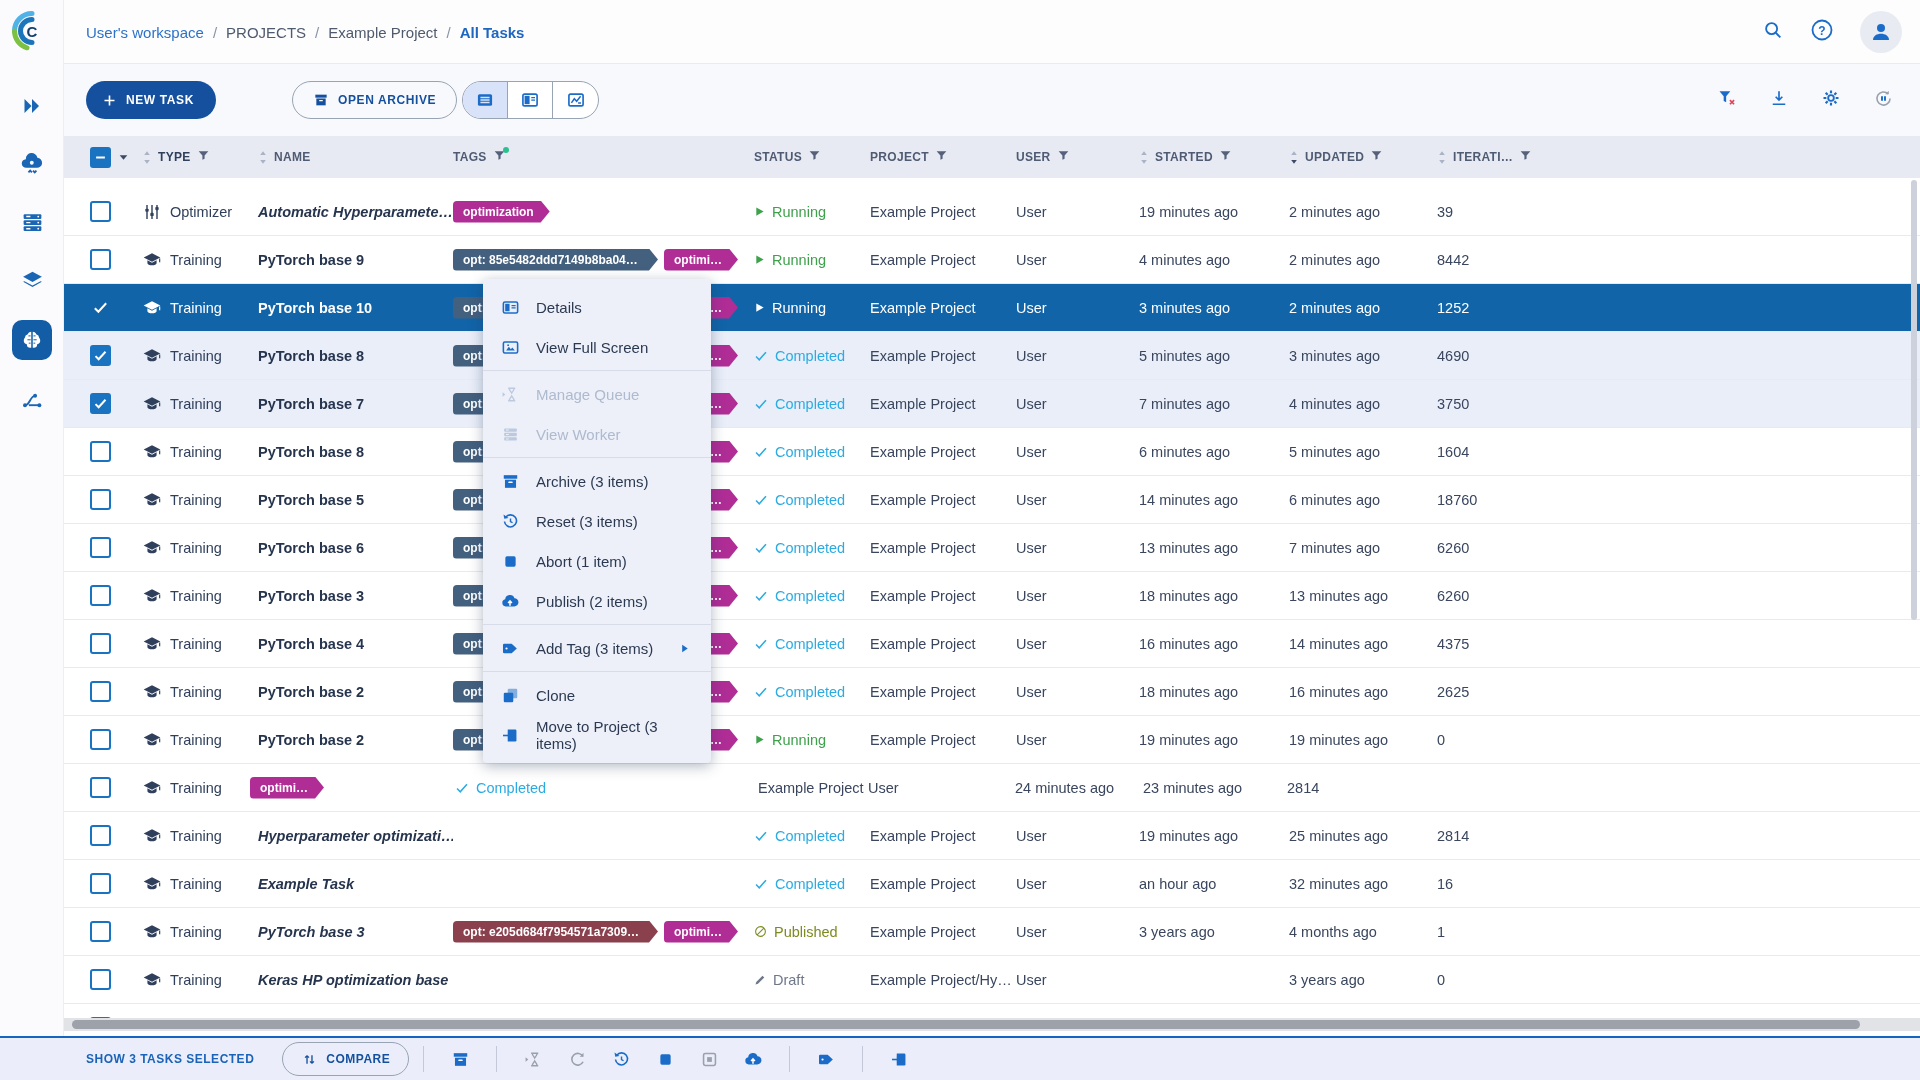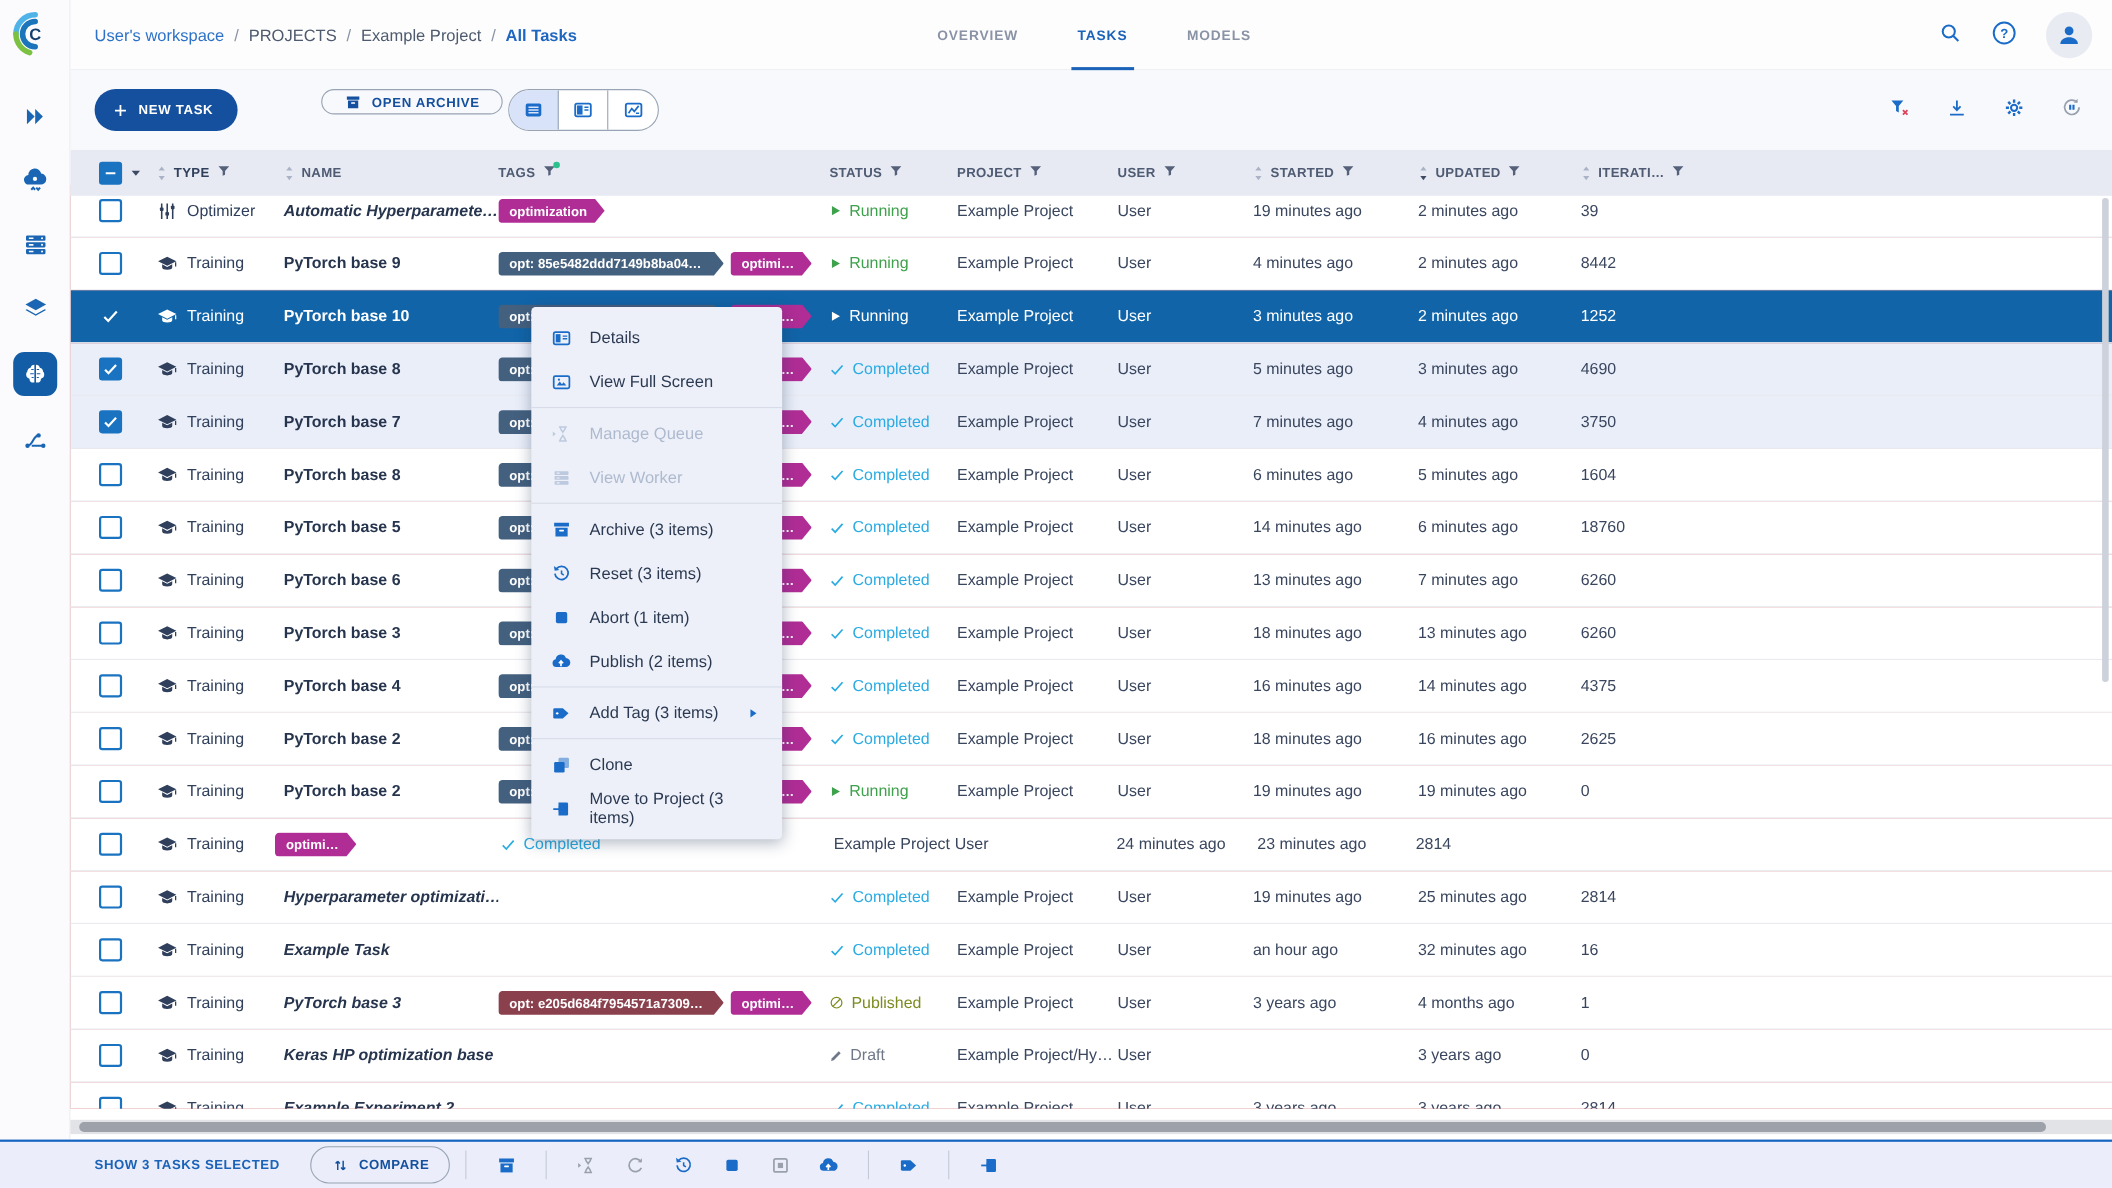--- a/index.html
+++ b/index.html
@@ -25,35 +25,35 @@
   .tab { height:64px; display:flex; align-items:center; font-size:12.5px; font-weight:bold; letter-spacing:.8px; color:#8a93a5; position:relative; cursor:pointer; }
   .tab.active { color:#1b63b8; }
   .tab.active::after { content:""; position:absolute; left:-6px; right:-6px; bottom:0; height:3px; background:#1b63b8; }
   .top-icons { position:absolute; right:18px; top:0; height:64px; display:flex; align-items:center; gap:26px; }
   .top-icons .tico { color:#1b6cc8; cursor:pointer; }
   .avatar-wrap { width:42px; height:42px; border-radius:50%; background:#e8ebf2; display:flex; align-items:center; justify-content:center; color:#1b6cc8; cursor:pointer; }
 
   
   .toolbar { position:absolute; left:64px; top:64px; width:1856px; height:72px; background:#f8f9fd; z-index:3; }
   .btn-new { position:absolute; left:22px; top:17px; height:38px; padding:0 22px 0 16px; background:#14509e; color:#fff; border:none; border-radius:19px; font-family:inherit; font-size:12px; font-weight:bold; letter-spacing:.6px; display:flex; align-items:center; gap:9px; cursor:pointer; }
-  .btn-archive { position:absolute; left:228px; top:17px; height:23px; padding:0 20px; background:transparent; color:#14509e; border:1px solid #98a3b3; border-radius:19px; font-family:inherit; font-size:12px; font-weight:bold; letter-spacing:.6px; display:flex; align-items:center; gap:9px; cursor:pointer; }
+  .btn-archive { position:absolute; left:228px; top:17px; height:38px; padding:0 20px; background:transparent; color:#14509e; border:1px solid #98a3b3; border-radius:19px; font-family:inherit; font-size:12px; font-weight:bold; letter-spacing:.6px; display:flex; align-items:center; gap:9px; cursor:pointer; }
   .view-group { position:absolute; left:398px; top:17px; height:38px; display:flex; border:1px solid #98a3b3; border-radius:19px; overflow:hidden; background:#fff; }
   .vtog { width:45px; height:100%; display:flex; align-items:center; justify-content:center; color:#1b6cc8; border-right:1px solid #98a3b3; cursor:pointer; }
   .vtog:last-child { border-right:none; }
   .vtog.active { background:#d8e2f9; }
   .tool-right { position:absolute; right:26px; top:0; height:72px; display:flex; align-items:center; gap:32px; }
   .tool-right .tico { cursor:pointer; color:#1b6cc8; }
 
   
   .grid-cols { display:grid; grid-template-columns:72px 114px 203px 299px 112px 148px 124px 146px 150px 160px 1fr; align-items:center; }
   .thead { position:absolute; left:64px; top:136px; width:1856px; height:42px; background:#e7eaf3; z-index:2; font-size:12px; font-weight:bold; letter-spacing:.3px; color:#4f5b73; }
   .hc { display:flex; align-items:center; gap:6px; white-space:nowrap; overflow:visible; }
   .funnel { color:#55607a; position:relative; cursor:pointer; }
   .funnel .dot { position:absolute; top:-2px; right:-3px; width:6px; height:6px; border-radius:50%; background:#2bc18f; }
-  .tbody { position:absolute; left:64px; top:168px; width:1856px; height:840px; overflow:hidden; background:#b91c1c; z-index:1; }
+  .tbody { position:absolute; left:64px; top:188px; width:1856px; height:840px; overflow:hidden; background:#0ea5e9; z-index:1; }
   .trow { height:48px; border-bottom:1px solid #e8eaf0; background:#fff; font-size:14.5px; cursor:pointer; }
   .trow.checked { background:#e9eef9; }
   .trow.selected { background:#1164a8; color:#fff; }
   .cell { display:flex; align-items:center; gap:8px; white-space:nowrap; overflow:hidden; height:100%; }
   .c-check { padding-left:26px; overflow:visible; }
   .c-type { padding-left:6px; color:#30405c; }
   .trow.selected .c-type { color:#fff; }
   .c-name { padding-left:8px; }
   .c-status { padding-left:2px; }
   .c-project { padding-left:6px; }
@@ -186,25 +186,20 @@
 <div class="topbar">
   <div class="crumbs" id="crumbs">
       <span class="crumb-link">User's workspace</span>
       <span class="crumb-sep">/</span>
       <span class="crumb-plain">PROJECTS</span>
       <span class="crumb-sep">/</span>
       <span class="crumb-plain">Example Project</span>
       <span class="crumb-sep">/</span>
       <span class="crumb-active">All Tasks</span>
     </div>
-  <div class="tabs" id="tabs">
-      <div class="tab">OVERVIEW</div>
-      <div class="tab active">TASKS</div>
-      <div class="tab">MODELS</div>
-    </div>
   <div class="top-icons" id="top-icons">
       <span class="tico"><svg viewBox="0 0 24 24" width="22" height="22">
           <circle cx="10.5" cy="10.5" r="6" fill="none" stroke="currentColor" stroke-width="2"></circle>
           <path d="M15 15l5 5" stroke="currentColor" stroke-width="2"></path>
         </svg></span>
       <span class="tico"><svg viewBox="0 0 24 24" width="24" height="24">
           <circle cx="12" cy="12" r="9.5" fill="none" stroke="currentColor" stroke-width="1.8"></circle>
           <text x="12" y="16.5" font-size="12" font-weight="bold" text-anchor="middle" fill="currentColor">?</text>
         </svg></span>
       <span class="avatar-wrap">

